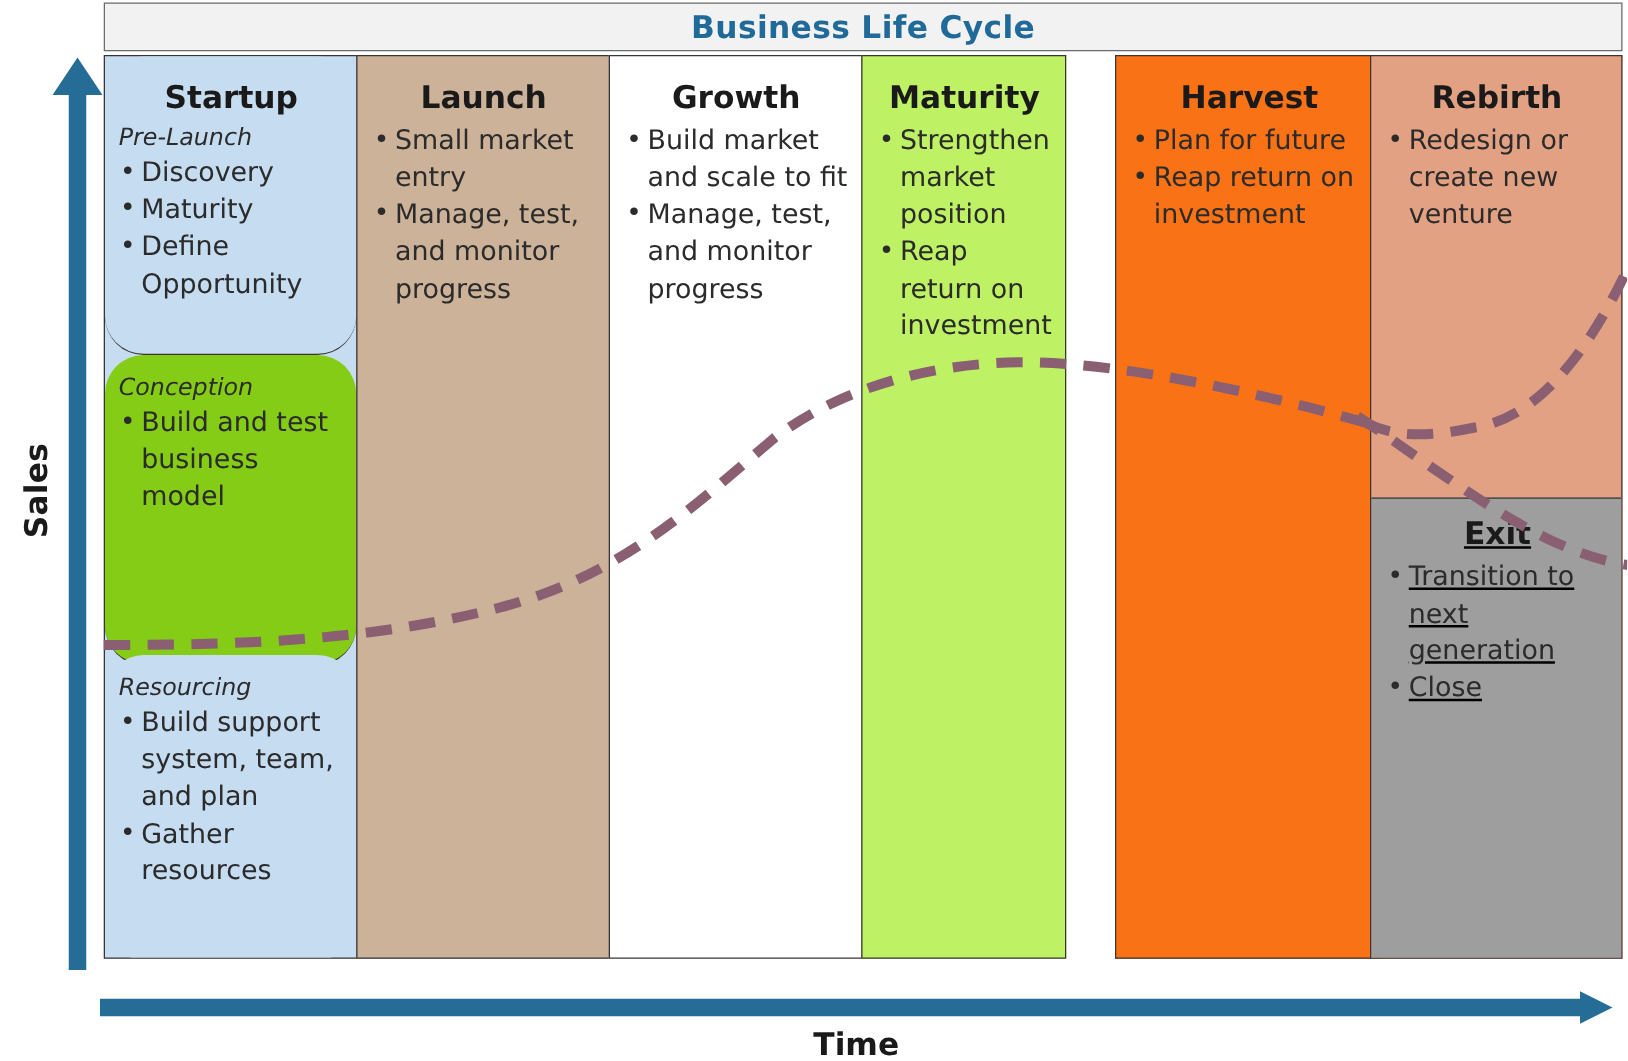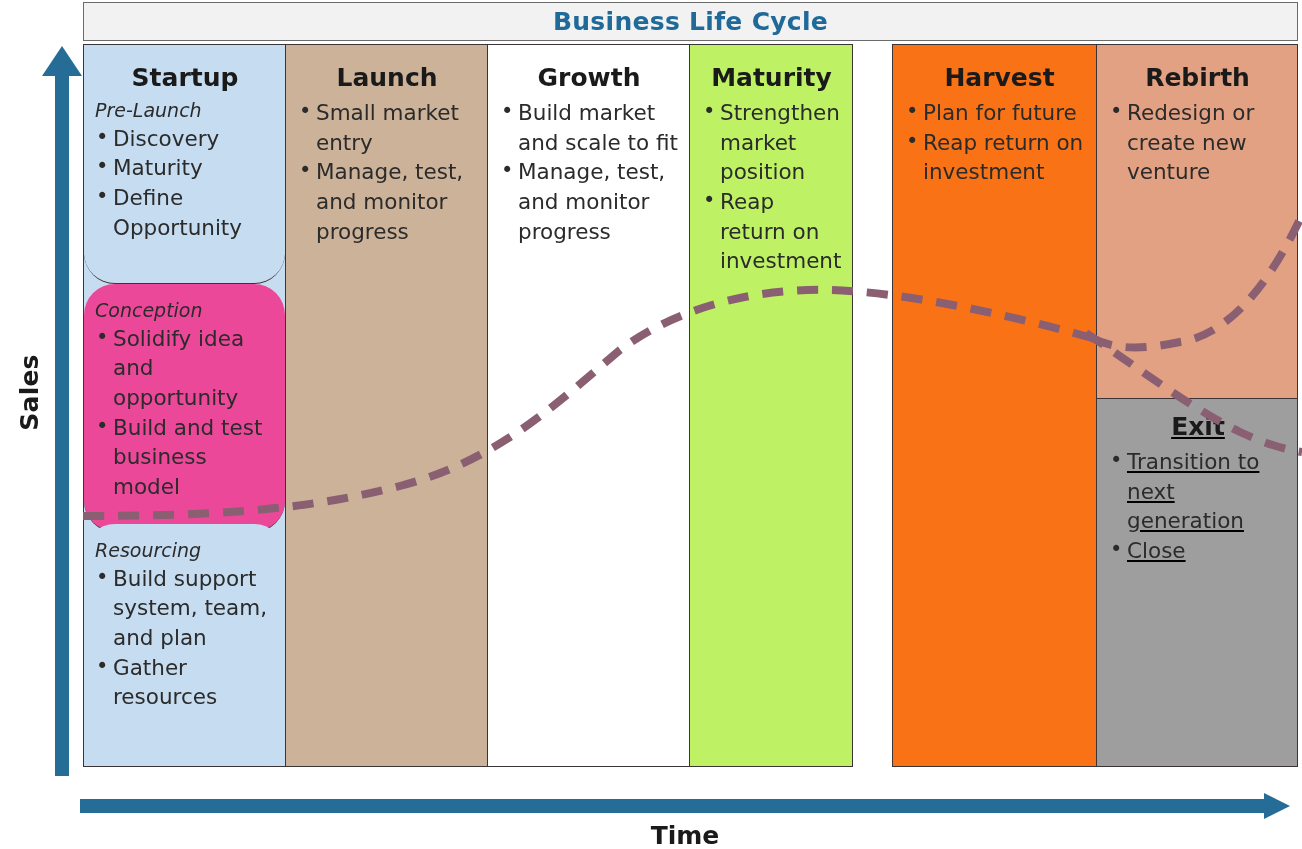--- a/index.html
+++ b/index.html
@@ -82,21 +82,21 @@
   ul.bl li:before{
     content:"\2022";position:absolute;left:3px;top:-1px;font-size:21px;color:#2b2b2b;
   }
   .sub-italic{
     font-style:italic;font-size:19px;color:#2b2b2b;margin:0 0 1px 2px;line-height:1.3;
   }
 
   
   .band{position:absolute;left:0;width:100%;box-sizing:border-box;border-radius:31px;}
   .band.b1{top:0;height:239px;background:#c6dcf0;border-bottom:1.6px solid #3b3436;}
-  .band.b2{top:239px;height:248px;background:#ec4899;border-bottom:1.6px solid #3b3436;}
+  .band.b2{top:239px;height:248px;background:#84cc16;border-bottom:1.6px solid #3b3436;}
   .band.b3{top:479px;height:244px;background:#c6dcf0;}
   .band .pad{padding:0 8px 0 9px;}
   .band .first-line{margin-top:14px;}
 
   
   .exitbox{
     position:absolute;left:-1px;top:353px;width:203px;height:372px;
     background:#9e9e9e;border:1.6px solid #3b3436;box-sizing:border-box;text-decoration:underline;
   }
   .exitbox .col-head{margin-top:13px;}
@@ -130,21 +130,20 @@
             <li>Discovery</li>
             <li>Maturity</li>
             <li>Define Opportunity</li>
           </ul>
         </div>
       </div>
       <div class="band b2">
         <div class="pad">
           <div class="sub-italic first-line">Conception</div>
           <ul class="bl">
-            <li>Solidify idea and opportunity</li>
             <li>Build and test business model</li>
           </ul>
         </div>
       </div>
       <div class="band b3">
         <div class="pad">
           <div class="sub-italic first-line">Resourcing</div>
           <ul class="bl">
             <li>Build support system, team, and plan</li>
             <li>Gather resources</li>

